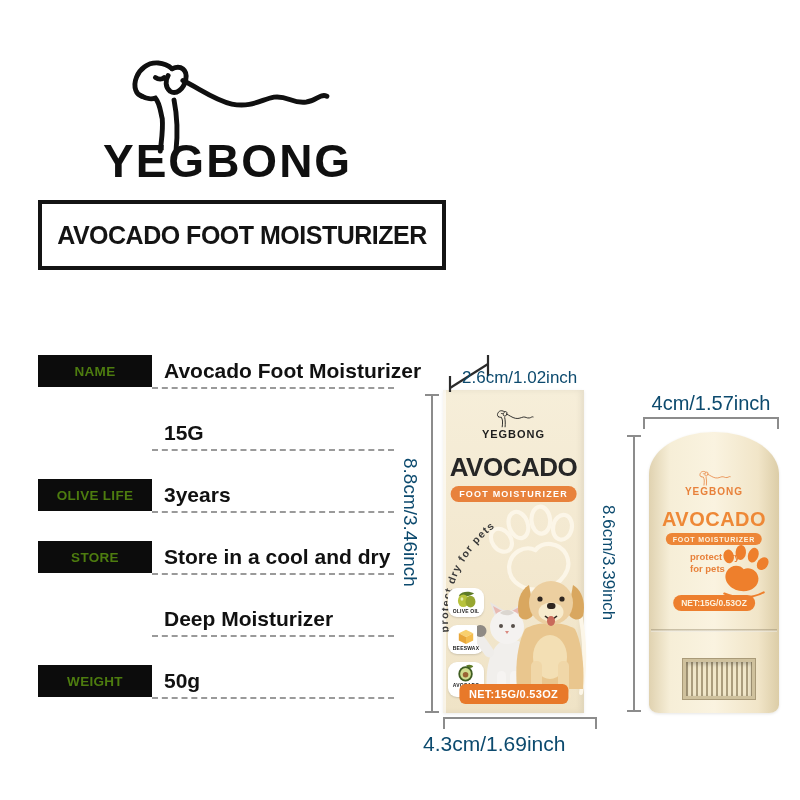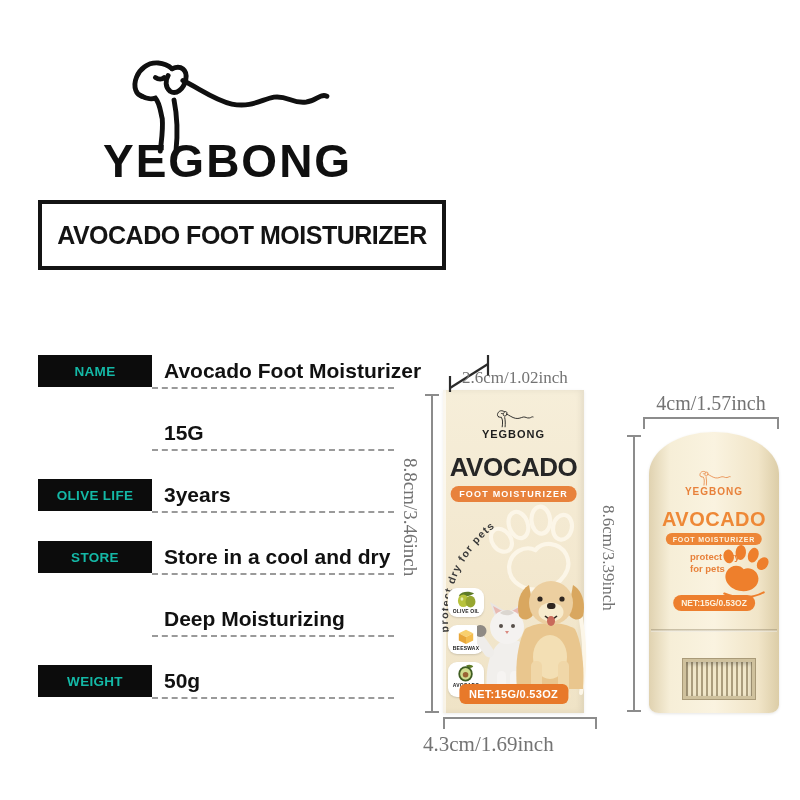--- a/index.html
+++ b/index.html
@@ -12,34 +12,34 @@
   .logo-text{position:absolute;left:8px;top:78px;font-size:46px;font-weight:bold;letter-spacing:2px;color:#101010;}
 
   
   .title-box{position:absolute;left:38px;top:200px;width:400px;height:62px;border:4px solid #141414;
              display:flex;align-items:center;justify-content:center;background:#fff;}
   .title-box span{font-size:25px;font-weight:bold;letter-spacing:-0.5px;white-space:nowrap;color:#141414;}
 
   
   .specs{position:absolute;left:38px;top:355px;width:356px;}
   .spec-row{position:relative;height:32px;margin-bottom:30px;}
-  .spec-label{position:absolute;left:0;top:0;width:114px;height:32px;background:#0c0c0c;color:#14b8a6;
+  .spec-label{position:absolute;left:0;top:0;width:114px;height:32px;background:#0c0c0c;color:#4d7c0f;
               display:flex;align-items:center;justify-content:center;font-size:13.5px;font-weight:bold;letter-spacing:.3px;}
   .spec-value{position:absolute;left:126px;top:0;height:32px;display:flex;align-items:center;
               font-size:21px;font-weight:600;color:#111;white-space:nowrap;}
   .spec-dash{position:absolute;left:114px;width:242px;bottom:-2px;border-bottom:2px dashed #9a9a9a;}
 
   
   .vdim{position:absolute;width:14px;}
   .vdim .line{position:absolute;left:6px;top:0;bottom:0;width:2px;background:#8c8c8c;}
   .vdim .tick{position:absolute;left:0;right:0;height:2px;background:#8c8c8c;}
   .hdim{position:absolute;height:12px;}
   .hdim .line{position:absolute;left:0;right:0;top:0;height:2px;background:#8c8c8c;}
   .hdim .tick{position:absolute;top:0;width:2px;height:12px;background:#8c8c8c;}
-  .dim-label{position:absolute;color:#737373;white-space:nowrap;font-family:Liberation Serif, serif;}
+  .dim-label{position:absolute;color:#0c4a6e;white-space:nowrap;}
   .dim-vertical{writing-mode:vertical-rl;}
 
   
   .box-wrap{position:absolute;left:443px;top:390px;width:141px;height:323px;
             background:linear-gradient(180deg,#f6eed9 0%,#f3e8cf 55%,#efe3c6 100%);
             box-shadow:inset 3px 0 0 rgba(255,255,255,.6),inset -3px 0 6px rgba(0,0,0,.07),0 1px 3px rgba(0,0,0,.08);}
   .carton-logo{position:absolute;left:0;right:0;top:19px;display:flex;flex-direction:column;align-items:center;color:#1e1e1e;}
   .carton-logo svg{width:40px;height:19px;}
   .carton-logo .small-brand{font-size:11px;font-weight:bold;letter-spacing:1px;margin-top:0px;}
   .carton-name{position:absolute;left:0;right:0;top:62px;text-align:center;font-size:26px;font-weight:bold;
@@ -126,21 +126,21 @@
       <div class="spec-label">OLIVE LIFE</div>
       <div class="spec-value">3years</div>
       <div class="spec-dash"></div>
     </div>
     <div class="spec-row">
       <div class="spec-label">STORE</div>
       <div class="spec-value">Store in a cool and dry</div>
       <div class="spec-dash"></div>
     </div>
     <div class="spec-row">
-      <div class="spec-value">Deep Moisturizing</div>
+      <div class="spec-value">Deep Moisturizer</div>
       <div class="spec-dash"></div>
     </div>
     <div class="spec-row">
       <div class="spec-label">WEIGHT</div>
       <div class="spec-value">50g</div>
       <div class="spec-dash"></div>
     </div>
   </div>
 
   <div class="box-wrap">

